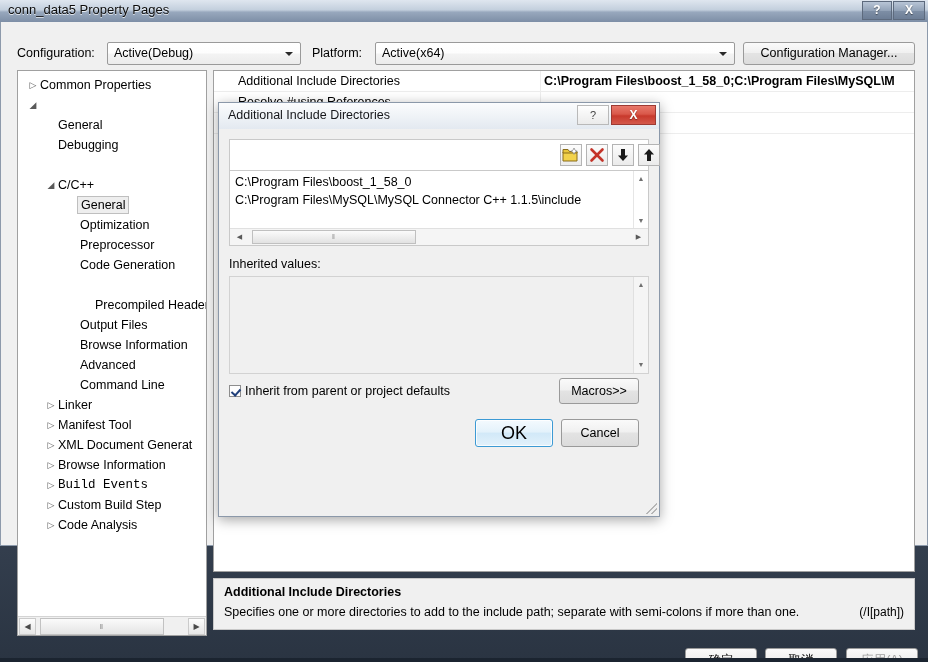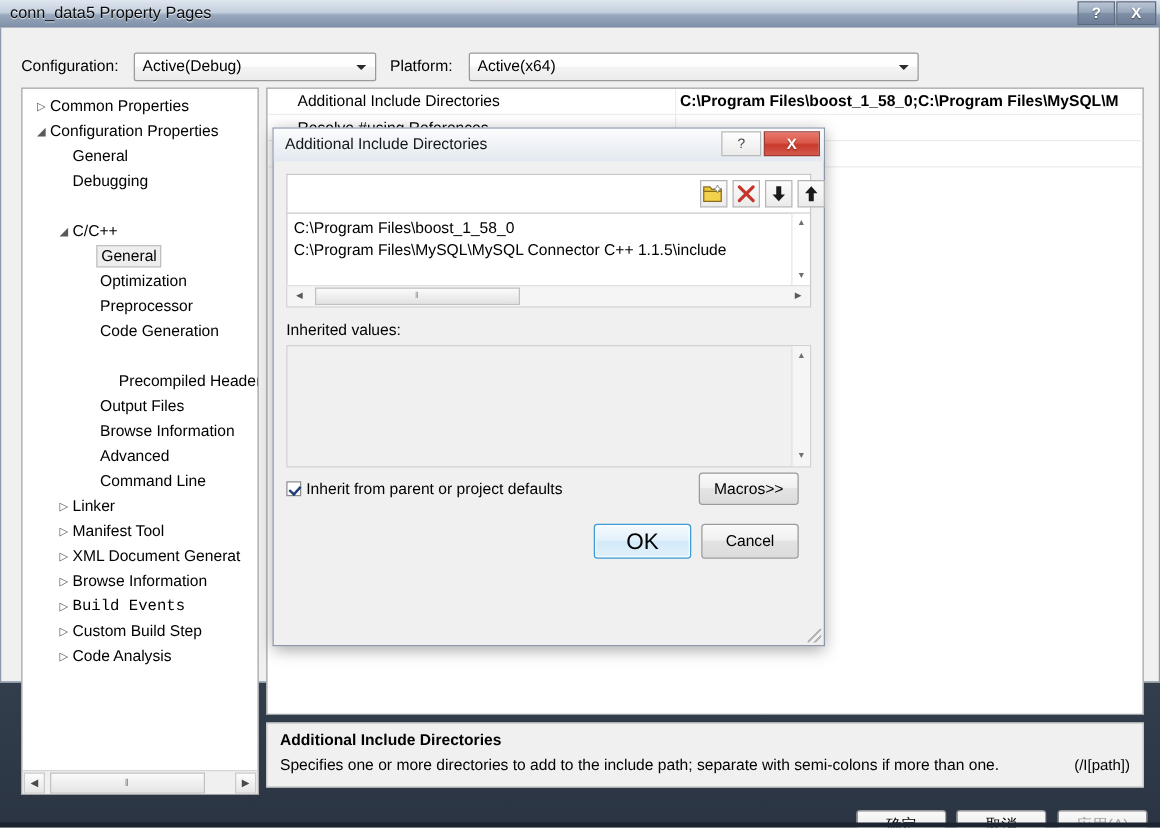--- a/index.html
+++ b/index.html
@@ -375,30 +375,30 @@
       <span>Active(Debug)</span>
       <span class="combo-arrow"></span>
     </div>
 
     <div class="topbar-label" id="lbl-platform">Platform:</div>
     <div class="combo" id="combo-platform">
       <span>Active(x64)</span>
       <span class="combo-arrow"></span>
     </div>
 
+    <div class="btn" id="btn-config-manager">Configuration Manager...</div>
 
     <div id="tree-panel">
       <div id="tree-scroll">
           <div class="tree-item" style="top: 4px; position: absolute; left: 0px; width: 186px;">
             <span class="tw-glyph" style="left: 9px;">▷</span>
             <span class="tw-label" style="left: 22px;">Common Properties</span>
           </div>
           <div class="tree-item" style="top: 24px; position: absolute; left: 0px; width: 186px;">
             <span class="tw-glyph" style="left: 9px;">◢</span>
-            <span class="tw-label" style="left: 22px;">Configuration Properties</span>
           </div>
           <div class="tree-item" style="top: 44px; position: absolute; left: 0px; width: 186px;">
             <span class="tw-label" style="left: 40px;">General</span>
           </div>
           <div class="tree-item" style="top: 64px; position: absolute; left: 0px; width: 186px;">
             <span class="tw-label" style="left: 40px;">Debugging</span>
           </div>
           <div class="tree-item" style="top: 104px; position: absolute; left: 0px; width: 186px;">
             <span class="tw-glyph" style="left: 27px;">◢</span>
             <span class="tw-label" style="left: 40px;">C/C++</span>

